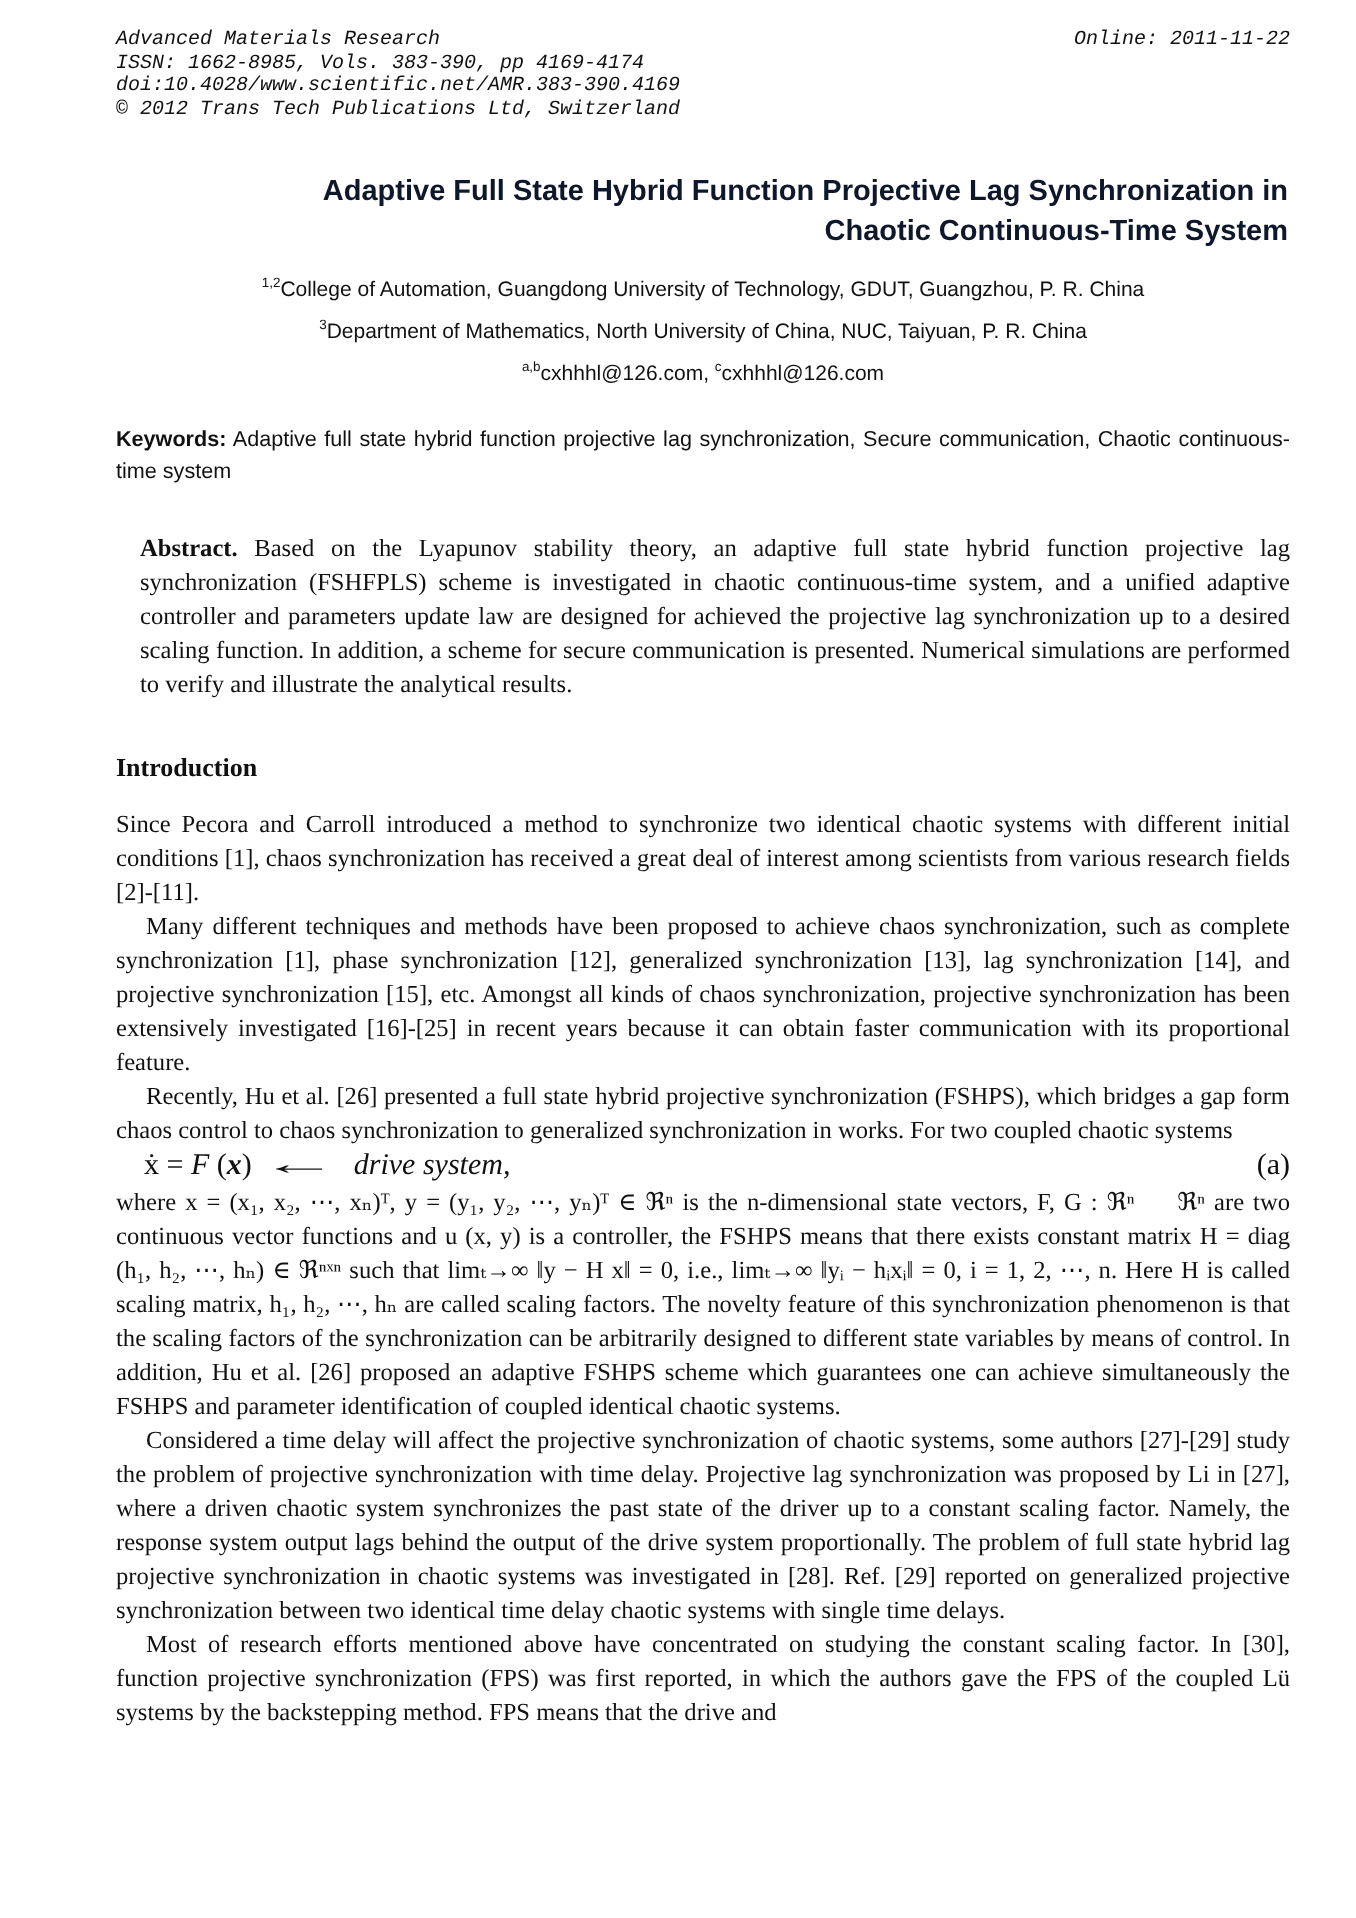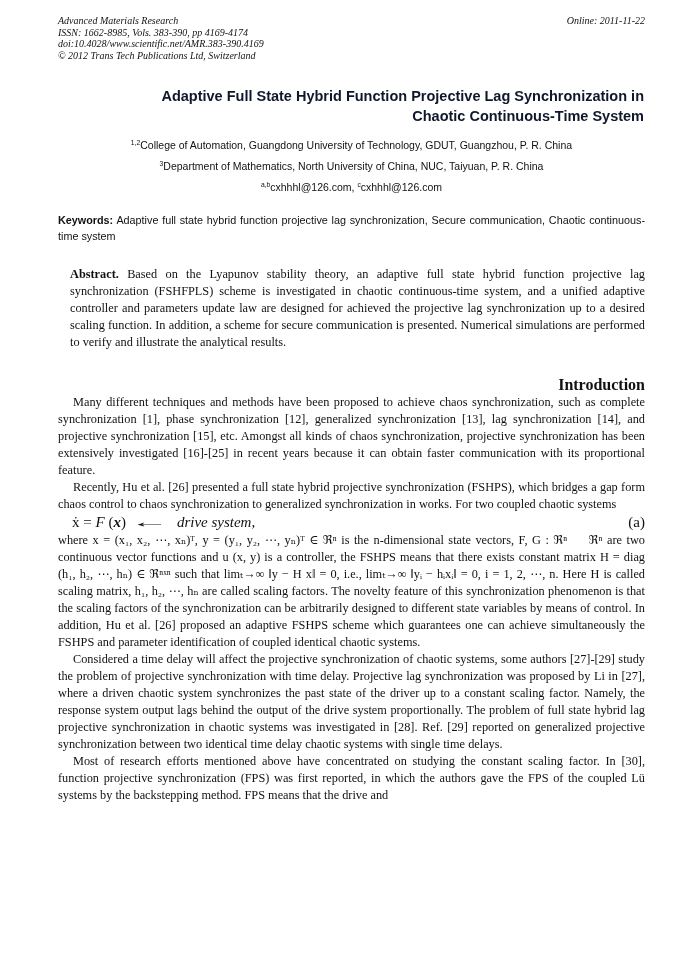--- a/index.html
+++ b/index.html
@@ -10,21 +10,21 @@
     overflow: hidden;
   }
   .page {
     box-sizing: border-box;
     width: 678px; height: 959px;
     padding: 15px 33px 0 58px;
   }
   
   .jheader {
     display: flex; justify-content: space-between; align-items: flex-start;
-    font-style: italic; font-size: 10px; line-height: 11.5px;
+    font-style: italic; font-size: 10px; line-height: 11.5px; font-family: Liberation Mono, monospace;
   }
   .jheader .hline { white-space: nowrap; }
   
   .title {
     margin: 25px auto 0 auto; max-width: 585px;
     text-align: right; font-family: "Liberation Sans", "DejaVu Sans", sans-serif;
     font-weight: bold; font-size: 14.5px; line-height: 20px; color: #0f172a;
   }
   .authors {
     margin-top: 10px; text-align: center;
@@ -49,21 +49,21 @@
   .keywords b { font-weight: bold; }
   
   .body-par {
     margin: 0; text-align: justify;
     font-size: 12.3px; line-height: 17px;
   }
   .abstract { margin-top: 22px; margin-left: 12px; }
   .abstract b { font-weight: bold; }
   .section-heading {
     margin: 25px 0 0 0;
-    font-size: 16px; font-weight: bold; text-align: right;
+    font-size: 13px; font-weight: bold;
   }
   .first-par { margin-top: 12px; }
   .ind { text-indent: 15px; }
   
   .eq-row { display: flex; font-size: 15px; line-height: 19px; }
   .eq-body { flex: 1; padding-left: 14px; }
   .eq-label { width: 30px; text-align: right; }
   .it { font-style: italic; }
   .bi { font-style: italic; font-weight: bold; }
   .arrow {
@@ -95,20 +95,21 @@
   <div class="affil affil1"><span class="sup">1,2</span><span>College of Automation, Guangdong University of Technology, GDUT, Guangzhou, P. R. China</span></div>
   <div class="affil affil2"><span class="sup">3</span><span>Department of Mathematics, North University of China, NUC, Taiyuan, P. R. China</span></div>
   <div class="emails"><span class="sup">a,b</span><span>cxhhhl@126.com, </span><span class="sup">c</span><span>cxhhhl@126.com</span></div>
 
   <p class="keywords"><b>Keywords:</b> <span>Adaptive full state hybrid function projective lag synchronization, Secure communication, Chaotic continuous-time system</span></p>
 
   <p class="body-par abstract"><b>Abstract.</b> <span>Based on the Lyapunov stability theory, an adaptive full state hybrid function projective lag synchronization (FSHFPLS) scheme is investigated in chaotic continuous-time system, and a unified adaptive controller and parameters update law are designed for achieved the projective lag synchronization up to a desired scaling function. In addition, a scheme for secure communication is presented. Numerical simulations are performed to verify and illustrate the analytical results.</span></p>
 
   <h2 class="section-heading">Introduction</h2>
 
+  <p class="body-par first-par">Since Pecora and Carroll introduced a method to synchronize two identical chaotic systems with different initial conditions [1], chaos synchronization has received a great deal of interest among scientists from various research fields [2]-[11].</p>
   <p class="body-par ind">Many different techniques and methods have been proposed to achieve chaos synchronization, such as complete synchronization [1], phase synchronization [12], generalized synchronization [13], lag synchronization [14], and projective synchronization [15], etc. Amongst all kinds of chaos synchronization, projective synchronization has been extensively investigated [16]-[25] in recent years because it can obtain faster communication with its proportional feature.</p>
   <p class="body-par ind">Recently, Hu et al. [26] presented a full state hybrid projective synchronization (FSHPS), which bridges a gap form chaos control to chaos synchronization to generalized synchronization in works. For two coupled chaotic systems</p>
 
   <div class="eq-row">
     <span class="eq-body"><span>ẋ = </span><span class="it">F</span><span> (</span><span class="bi">x</span><span>)</span><span class="arrow">←</span><span class="it">drive system,</span></span>
     <span class="eq-label">(a)</span>
   </div>
 
   <p class="body-par">where x = (x₁, x₂, ⋯, xₙ)ᵀ, y = (y₁, y₂, ⋯, yₙ)ᵀ ∈ ℜⁿ is the n-dimensional state vectors, F, G : ℜⁿ   ℜⁿ are two continuous vector functions and u (x, y) is a controller, the FSHPS means that there exists constant matrix H = diag (h₁, h₂, ⋯, hₙ) ∈ ℜⁿˣⁿ such that limₜ→∞ ‖y − H x‖ = 0, i.e., limₜ→∞ ‖yᵢ − hᵢxᵢ‖ = 0, i = 1, 2, ⋯, n. Here H is called scaling matrix, h₁, h₂, ⋯, hₙ are called scaling factors. The novelty feature of this synchronization phenomenon is that the scaling factors of the synchronization can be arbitrarily designed to different state variables by means of control. In addition, Hu et al. [26] proposed an adaptive FSHPS scheme which guarantees one can achieve simultaneously the FSHPS and parameter identification of coupled identical chaotic systems.</p>
   <p class="body-par ind">Considered a time delay will affect the projective synchronization of chaotic systems, some authors [27]-[29] study the problem of projective synchronization with time delay. Projective lag synchronization was proposed by Li in [27], where a driven chaotic system synchronizes the past state of the driver up to a constant scaling factor. Namely, the response system output lags behind the output of the drive system proportionally. The problem of full state hybrid lag projective synchronization in chaotic systems was investigated in [28]. Ref. [29] reported on generalized projective synchronization between two identical time delay chaotic systems with single time delays.</p>

